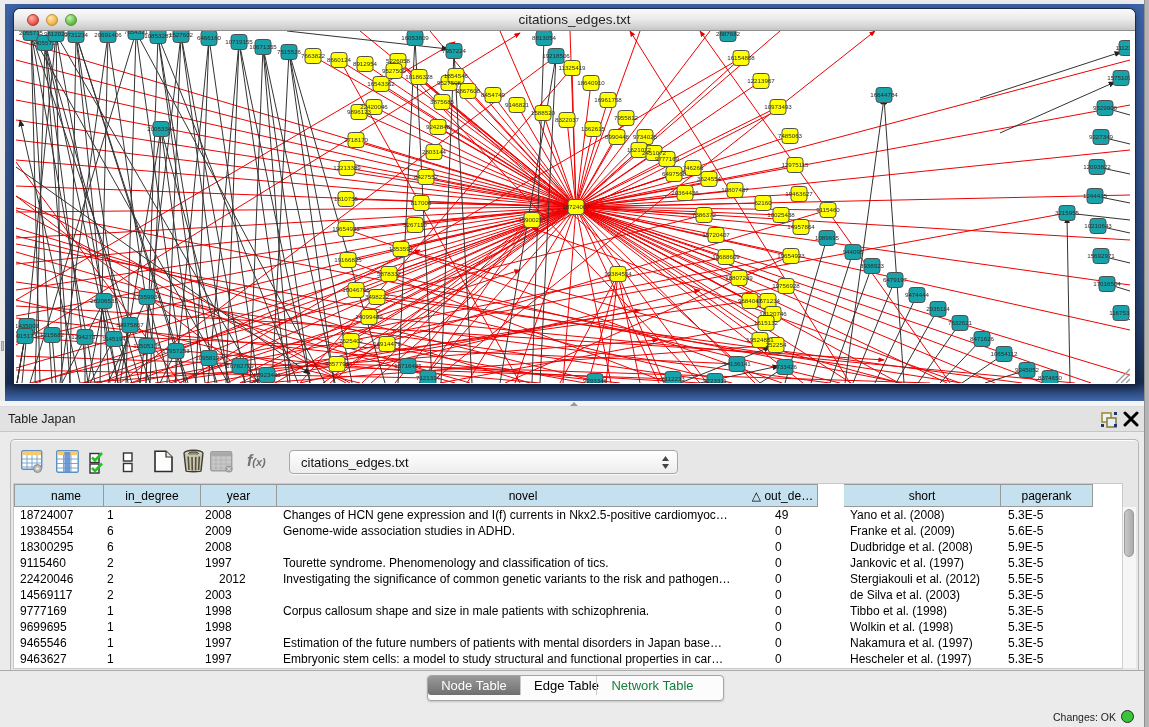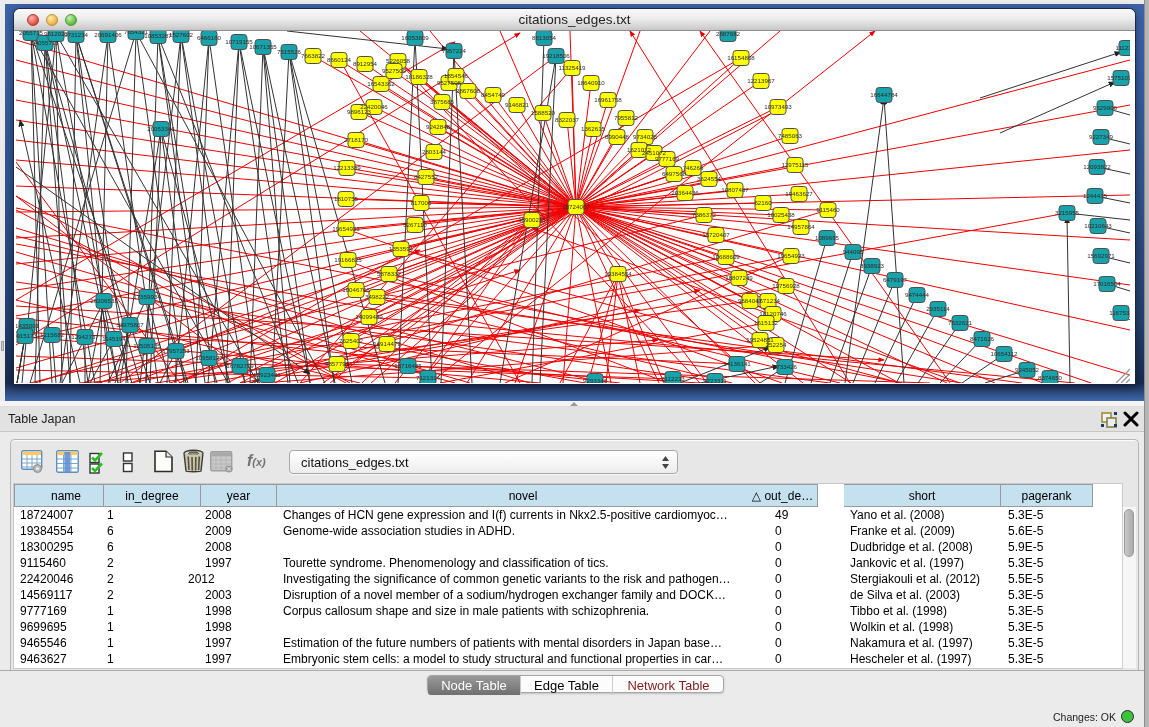--- a/index.html
+++ b/index.html
@@ -31,21 +31,21 @@
 #table { left:14px; top:484px; width:1108px; height:184px; background:#fff; overflow:hidden; outline:1px solid #c9c9c9; }
 .hcell { position:absolute; top:0; height:23px; background:#c5e1f0;
   border:1px solid #999; border-left:none; font-size:12px; color:#000;
   text-align:center; line-height:22px; }
 .trow { position:absolute; left:0; width:1108px; height:16px; font-size:12px; color:#000; }
 .trow span { position:absolute; top:1px; white-space:nowrap; }
 #sbar { left:1122px; top:507px; width:14px; height:161px; background:#f6f6f6; border-left:1px solid #d0d0d0; }
 #sthumb { left:1124px; top:509px; width:10px; height:48px; border-radius:5px;
   background:linear-gradient(90deg,#c9c9c9,#ababab); border:1px solid #9a9a9a; }
 #botline { left:0; top:670px; width:1149px; height:1px; background:#ababab; }
-#tabs { left:427px; top:675px; height:18px; border:1px solid #a5a5a5; border-radius:4px;
+#tabs { left:427px; top:675px; height:26px; border:1px solid #a5a5a5; border-radius:4px;
   background:#fcfcfc; box-shadow:0 1px 2px rgba(0,0,0,.18); }
 .tab { position:absolute; top:0; height:19px; font-size:13px; line-height:19px; text-align:center; }
 #memory { top:711px; left:1030px; width:86px; text-align:right; font-size:10.5px; color:#222; }
 #gdot { left:1121px; top:710px; width:13px; height:13px; border-radius:50%;
   background:#3bc43b; border:1.5px solid #2a2a2a; }
 #rstrip { left:1144px; top:0; width:5px; height:727px; background:linear-gradient(90deg,#8f8f8f 0 1px,#b5b5b5 1px 100%); }
 #lstrip { left:0; top:0; width:5px; height:407px; background:#ececec; }
 </style></head>
 <body>
 <div class="abs" id="desk"></div>
@@ -765,31 +765,30 @@
     <span style="left:107px">2</span>
 <span style="left:205px">1997</span>
     <span style="left:283px">Tourette syndrome. Phenomenology and classification of tics.</span>
 <span style="left:775px">0</span>
     <span style="left:850px">Jankovic et al. (1997)</span>
 <span style="left:1008px">5.3E-5</span>
   </div>
 <div class="trow" style="top:571px">
 <span style="left:20px">22420046</span>
     <span style="left:107px">2</span>
-<span style="left:188px">2012</span>
+<span style="left:219px">2012</span>
     <span style="left:283px">Investigating the significance of common genetic variants to the risk and pathogen…</span>
 <span style="left:775px">0</span>
     <span style="left:850px">Stergiakouli et al. (2012)</span>
 <span style="left:1008px">5.5E-5</span>
   </div>
 <div class="trow" style="top:587px">
 <span style="left:20px">14569117</span>
     <span style="left:107px">2</span>
 <span style="left:205px">2003</span>
-    <span style="left:283px">Disruption of a novel member of a sodium/hydrogen exchanger family and DOCK…</span>
 <span style="left:775px">0</span>
     <span style="left:850px">de Silva et al. (2003)</span>
 <span style="left:1008px">5.3E-5</span>
   </div>
 <div class="trow" style="top:603px">
 <span style="left:20px">9777169</span>
     <span style="left:107px">1</span>
 <span style="left:205px">1998</span>
     <span style="left:283px">Corpus callosum shape and size in male patients with schizophrenia.</span>
 <span style="left:775px">0</span>
@@ -821,17 +820,17 @@
 <span style="left:775px">0</span>
     <span style="left:850px">Hescheler et al. (1997)</span>
 <span style="left:1008px">5.3E-5</span>
   </div>
 <div class="abs" id="sbar"></div>
 <div class="abs" id="sthumb"></div>
 <div class="abs" id="botline"></div>
 <div class="abs" id="tabs" style="width:297px">
   <div class="tab" style="left:0;width:92px;background:linear-gradient(180deg,#9a9a9a,#6f6f6f);color:#fff;border-radius:3px 0 0 3px">Node Table</div>
   <div class="tab" style="left:92px;width:92px;color:#000;border-left:1px solid #c9c9c9">Edge Table</div>
-  <div class="tab" style="left:184px;width:112px;color:#7f1d1d;border-left:1px solid #c9c9c9">Network Table</div>
+  <div class="tab" style="left:168px;width:112px;color:#15803d;border-left:1px solid #c9c9c9">Network Table</div>
 </div>
 <div class="abs" id="memory">Changes: OK</div>
 <div class="abs" id="gdot"></div>
 <div class="abs" id="rstrip"></div>
 
 </body></html>

